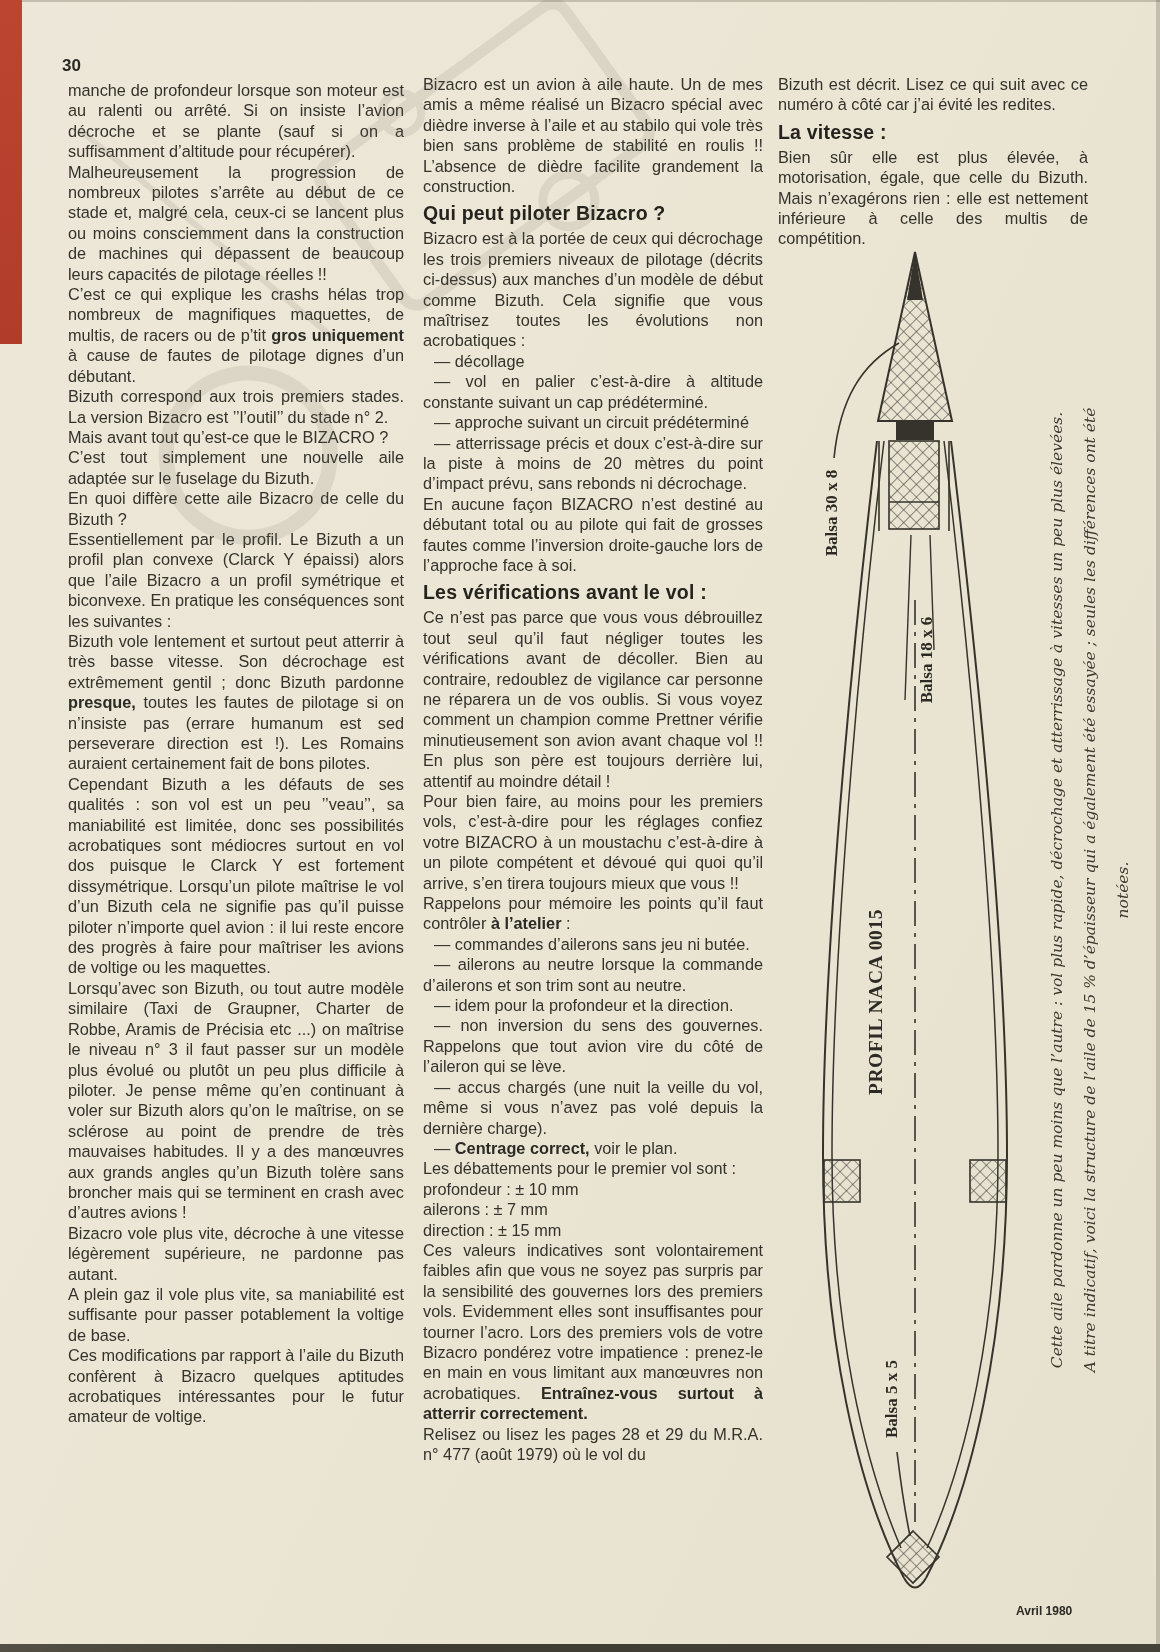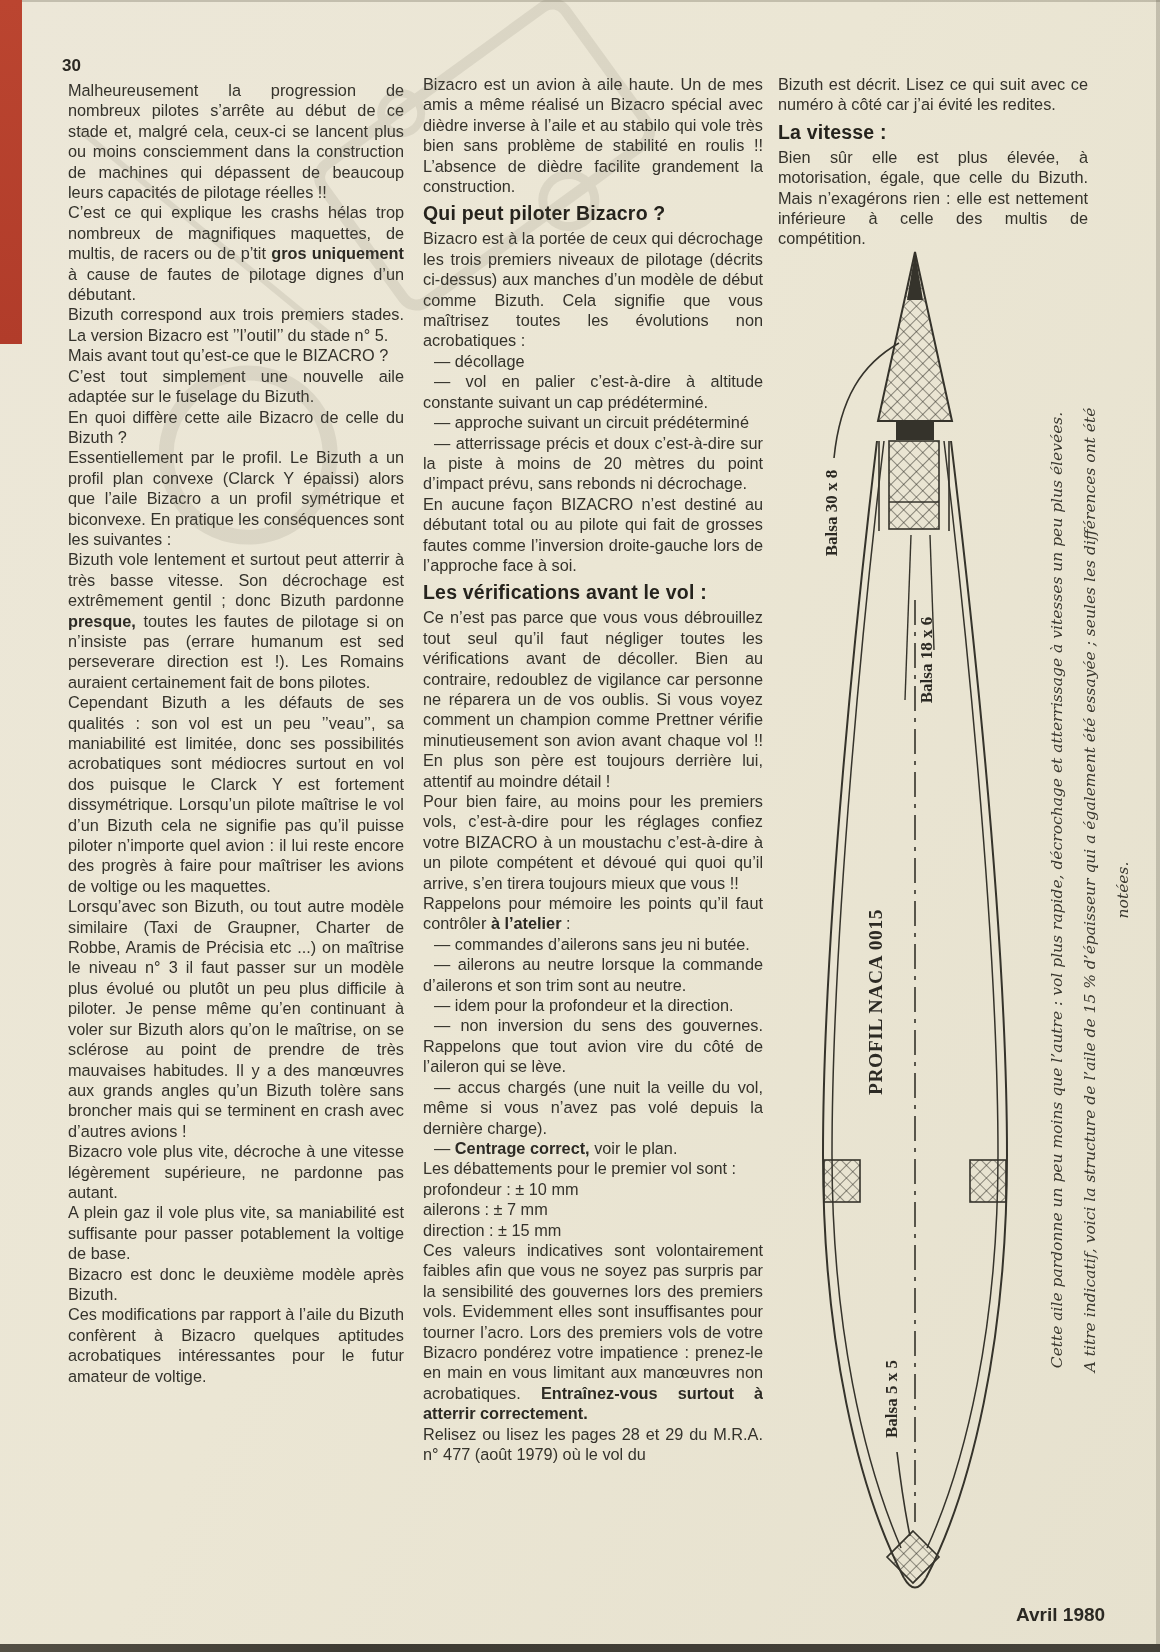--- a/index.html
+++ b/index.html
@@ -26,53 +26,53 @@
   #lbl-30x8  { left:832px; top:513px;  font-size:17px; }
   #lbl-18x6  { left:927px; top:660px;  font-size:17px; }
   #lbl-profil{ left:876px; top:1002px; font-size:19.5px; letter-spacing:.6px; }
   #lbl-5x5   { left:892px; top:1399px; font-size:17px; }
 
   .margin-note { position:absolute; left:575px; top:856px; width:1000px; height:68px;
     transform:rotate(-90deg); transform-origin:50% 50%; text-align:center;
     font-family:"DejaVu Serif",serif; font-style:italic; font-size:15.5px;
     line-height:33px; color:#3a382f; }
 
-  .footer { position:absolute; left:1016px; top:1604px; font-size:19px; font-weight:bold; color:#2b2923; }
+  .footer { position:absolute; left:1016px; top:1604px; font-size:12px; font-weight:bold; color:#2b2923; }
 
   .watermark { position:absolute; left:0; top:0; width:760px; height:620px;
     opacity:.13; pointer-events:none; }
   .bottom-band { position:absolute; left:0; top:1644px; width:1160px; height:8px;
     background:linear-gradient(90deg,#545045,#3e3b33 30%,#45423a); }
   .right-edge { position:absolute; right:0; top:0; width:4px; height:1652px;
     background:rgba(95,90,75,.28); }
   .top-edge { position:absolute; left:0; top:0; width:1160px; height:2px;
     background:rgba(120,114,98,.35); }
 </style>
 </head>
 <body>
 
 <div class="page">
   <div class="top-edge"></div>
   <div class="red-bar"></div>
   <div class="page-number">30</div>
 
   <div class="col" id="col1">
+      <p><span>manche de profondeur lorsque son moteur est au ralenti ou arrêté. Si on insiste l’avion décroche et se plante (sauf si on a suffisamment d’altitude pour récupérer).</span></p>
       <p><span>Malheureusement la progression de nombreux pilotes s’arrête au début de ce stade et, malgré cela, ceux-ci se lancent plus ou moins consciemment dans la construction de machines qui dépassent de beaucoup leurs capacités de pilotage réelles !!</span></p>
       <p><span>C’est ce qui explique les crashs hélas trop nombreux de magnifiques maquettes, de multis, de racers ou de p’tit </span><b>gros uniquement</b><span> à cause de fautes de pilotage dignes d’un débutant.</span></p>
-      <p><span>Bizuth correspond aux trois premiers stades. La version Bizacro est ’’l’outil’’ du stade n° 5.</span></p>
+      <p><span>Bizuth correspond aux trois premiers stades. La version Bizacro est ’’l’outil’’ du stade n° 2.</span></p>
       <p><span>Mais avant tout qu’est-ce que le BIZACRO ?</span></p>
       <p><span>C’est tout simplement une nouvelle aile adaptée sur le fuselage du Bizuth.</span></p>
       <p><span>En quoi diffère cette aile Bizacro de celle du Bizuth ?</span></p>
       <p><span>Essentiellement par le profil. Le Bizuth a un profil plan convexe (Clarck Y épaissi) alors que l’aile Bizacro a un profil symétrique et biconvexe. En pratique les conséquences sont les suivantes :</span></p>
       <p><span>Bizuth vole lentement et surtout peut atterrir à très basse vitesse. Son décrochage est extrêmement gentil ; donc Bizuth pardonne </span><b>presque,</b><span> toutes les fautes de pilotage si on n’insiste pas (errare humanum est sed perseverare direction est !). Les Romains auraient certainement fait de bons pilotes.</span></p>
       <p><span>Cependant Bizuth a les défauts de ses qualités : son vol est un peu ’’veau’’, sa maniabilité est limitée, donc ses possibilités acrobatiques sont médiocres surtout en vol dos puisque le Clarck Y est fortement dissymétrique. Lorsqu’un pilote maîtrise le vol d’un Bizuth cela ne signifie pas qu’il puisse piloter n’importe quel avion : il lui reste encore des progrès à faire pour maîtriser les avions de voltige ou les maquettes.</span></p>
       <p><span>Lorsqu’avec son Bizuth, ou tout autre modèle similaire (Taxi de Graupner, Charter de Robbe, Aramis de Précisia etc ...) on maîtrise le niveau n° 3 il faut passer sur un modèle plus évolué ou plutôt un peu plus difficile à piloter. Je pense même qu’en continuant à voler sur Bizuth alors qu’on le maîtrise, on se sclérose au point de prendre de très mauvaises habitudes. Il y a des manœuvres aux grands angles qu’un Bizuth tolère sans broncher mais qui se terminent en crash avec d’autres avions !</span></p>
       <p><span>Bizacro vole plus vite, décroche à une vitesse légèrement supérieure, ne pardonne pas autant.</span></p>
       <p><span>A plein gaz il vole plus vite, sa maniabilité est suffisante pour passer potablement la voltige de base.</span></p>
-      <p><span>Bizacro est donc le deuxième modèle après Bizuth.</span></p>
       <p><span>Ces modifications par rapport à l’aile du Bizuth confèrent à Bizacro quelques aptitudes acrobatiques intéressantes pour le futur amateur de voltige.</span></p>
     </div>
   <div class="col" id="col2">
       <p><span>Bizacro est un avion à aile haute. Un de mes amis a même réalisé un Bizacro spécial avec dièdre inverse à l’aile et au stabilo qui vole très bien sans problème de stabilité en roulis !! L’absence de dièdre facilite grandement la construction.</span></p>
       <h3><span>Qui peut piloter Bizacro ?</span></h3>
       <p><span>Bizacro est à la portée de ceux qui décrochage les trois premiers niveaux de pilotage (décrits ci-dessus) aux manches d’un modèle de début comme Bizuth. Cela signifie que vous maîtrisez toutes les évolutions non acrobatiques :</span></p>
       <p class="indent"><span>—  décollage</span></p>
       <p class="indent"><span>—  vol en palier c’est-à-dire à altitude constante suivant un cap prédéterminé.</span></p>
       <p class="indent"><span>—  approche suivant un circuit prédéterminé</span></p>
       <p class="indent"><span>—  atterrissage précis et doux c’est-à-dire sur la piste à moins de 20 mètres du  point d’impact prévu, sans rebonds ni décrochage.</span></p>

